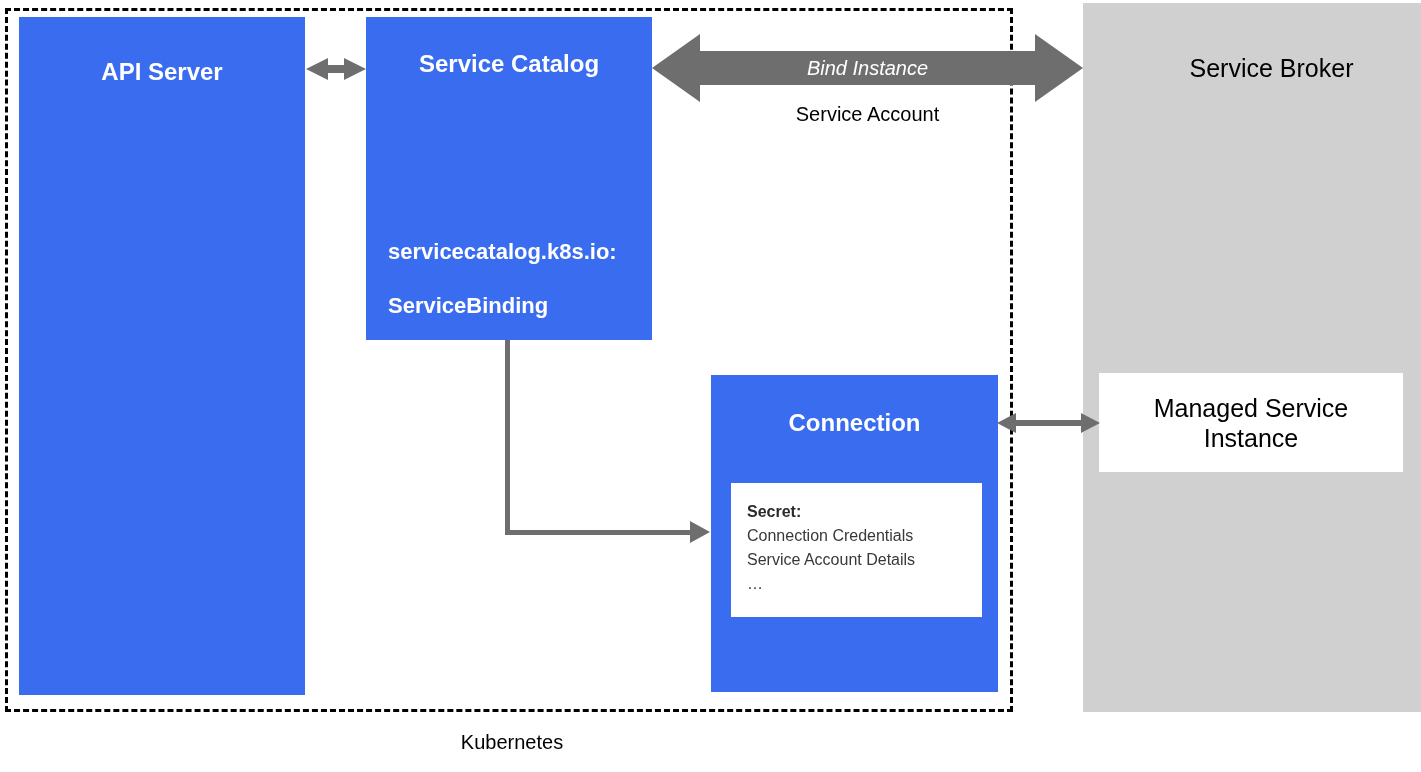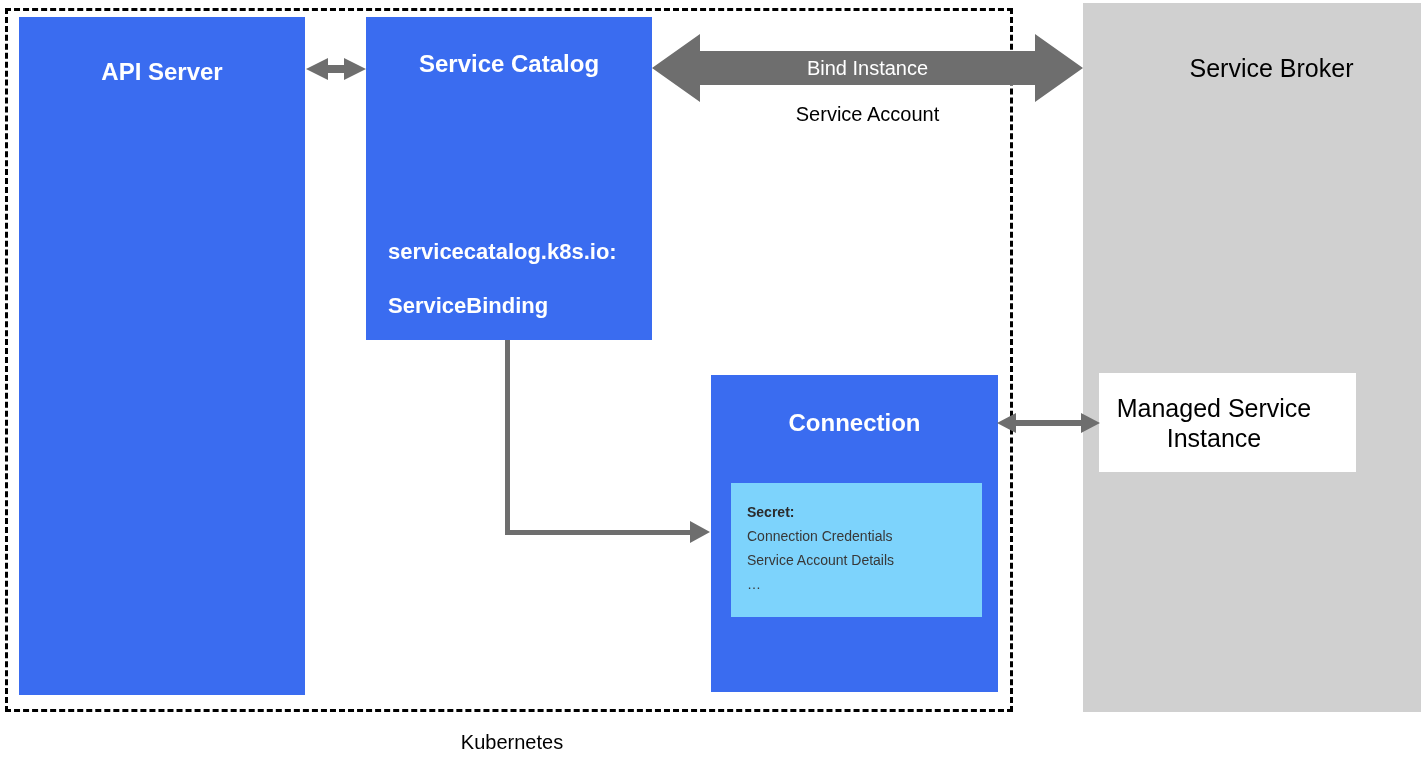--- a/index.html
+++ b/index.html
@@ -37,51 +37,51 @@
     position: absolute; left: 22px; top: 276px;
     font-weight: bold; font-size: 22px; color: #ffffff;
   }
 
   .application { left: 711px; top: 375px; width: 287px; height: 317px; }
   .application .box-title { padding-top: 34px; }
 
   
   .secret-box {
     position: absolute; left: 20px; top: 108px; width: 251px; height: 134px;
-    background: #7dd3fc; color: #383838; padding: 17px 0 0 16px;
-    font-size: 14px; line-height: 24px;
+    background: #ffffff; color: #383838; padding: 17px 0 0 16px;
+    font-size: 16px; line-height: 24px;
   }
   .secret-title { font-weight: bold; color: #2b2b2b; }
 
   
   .service-broker {
     position: absolute; left: 1083px; top: 3px; width: 338px; height: 709px;
     background: #D0D0D0;
   }
   .service-broker .broker-title {
     padding-top: 51px; text-align: center; font-size: 25px; color: #000000; margin-left: 39px;
   }
 
   
   .msi-box {
-    position: absolute; left: 1099px; top: 373px; width: 257px; height: 99px;
-    background: #ffffff; display: flex; align-items: center; justify-content: flex-start;
+    position: absolute; left: 1099px; top: 373px; width: 304px; height: 99px;
+    background: #ffffff; display: flex; align-items: center; justify-content: center;
   }
   .msi-title {
     width: 230px; text-align: center; font-size: 25px; line-height: 30px; color: #000000;
   }
 
   
   .arrow-svg { position: absolute; }
   .arrow-fill { fill: #6E6E6E; }
 
   .bind-arrow-label {
     position: absolute; left: 652px; top: 51px; width: 431px; height: 34px;
     display: flex; align-items: center; justify-content: center;
-    color: #ffffff; font-size: 20px;
+    color: #ffffff; font-size: 20px; font-style: italic;
   }
   .bind-arrow-sublabel {
     position: absolute; left: 652px; top: 103px; width: 431px;
     text-align: center; color: #000000; font-size: 20px;
   }
 
   .l-connector-v { position: absolute; left: 505px; top: 340px; width: 5px; height: 193px; background: #6E6E6E; }
   .l-connector-h { position: absolute; left: 505px; top: 530px; width: 186px; height: 5px; background: #6E6E6E; }
   .l-connector-head {
     position: absolute; left: 690px; top: 521px; width: 0; height: 0;

